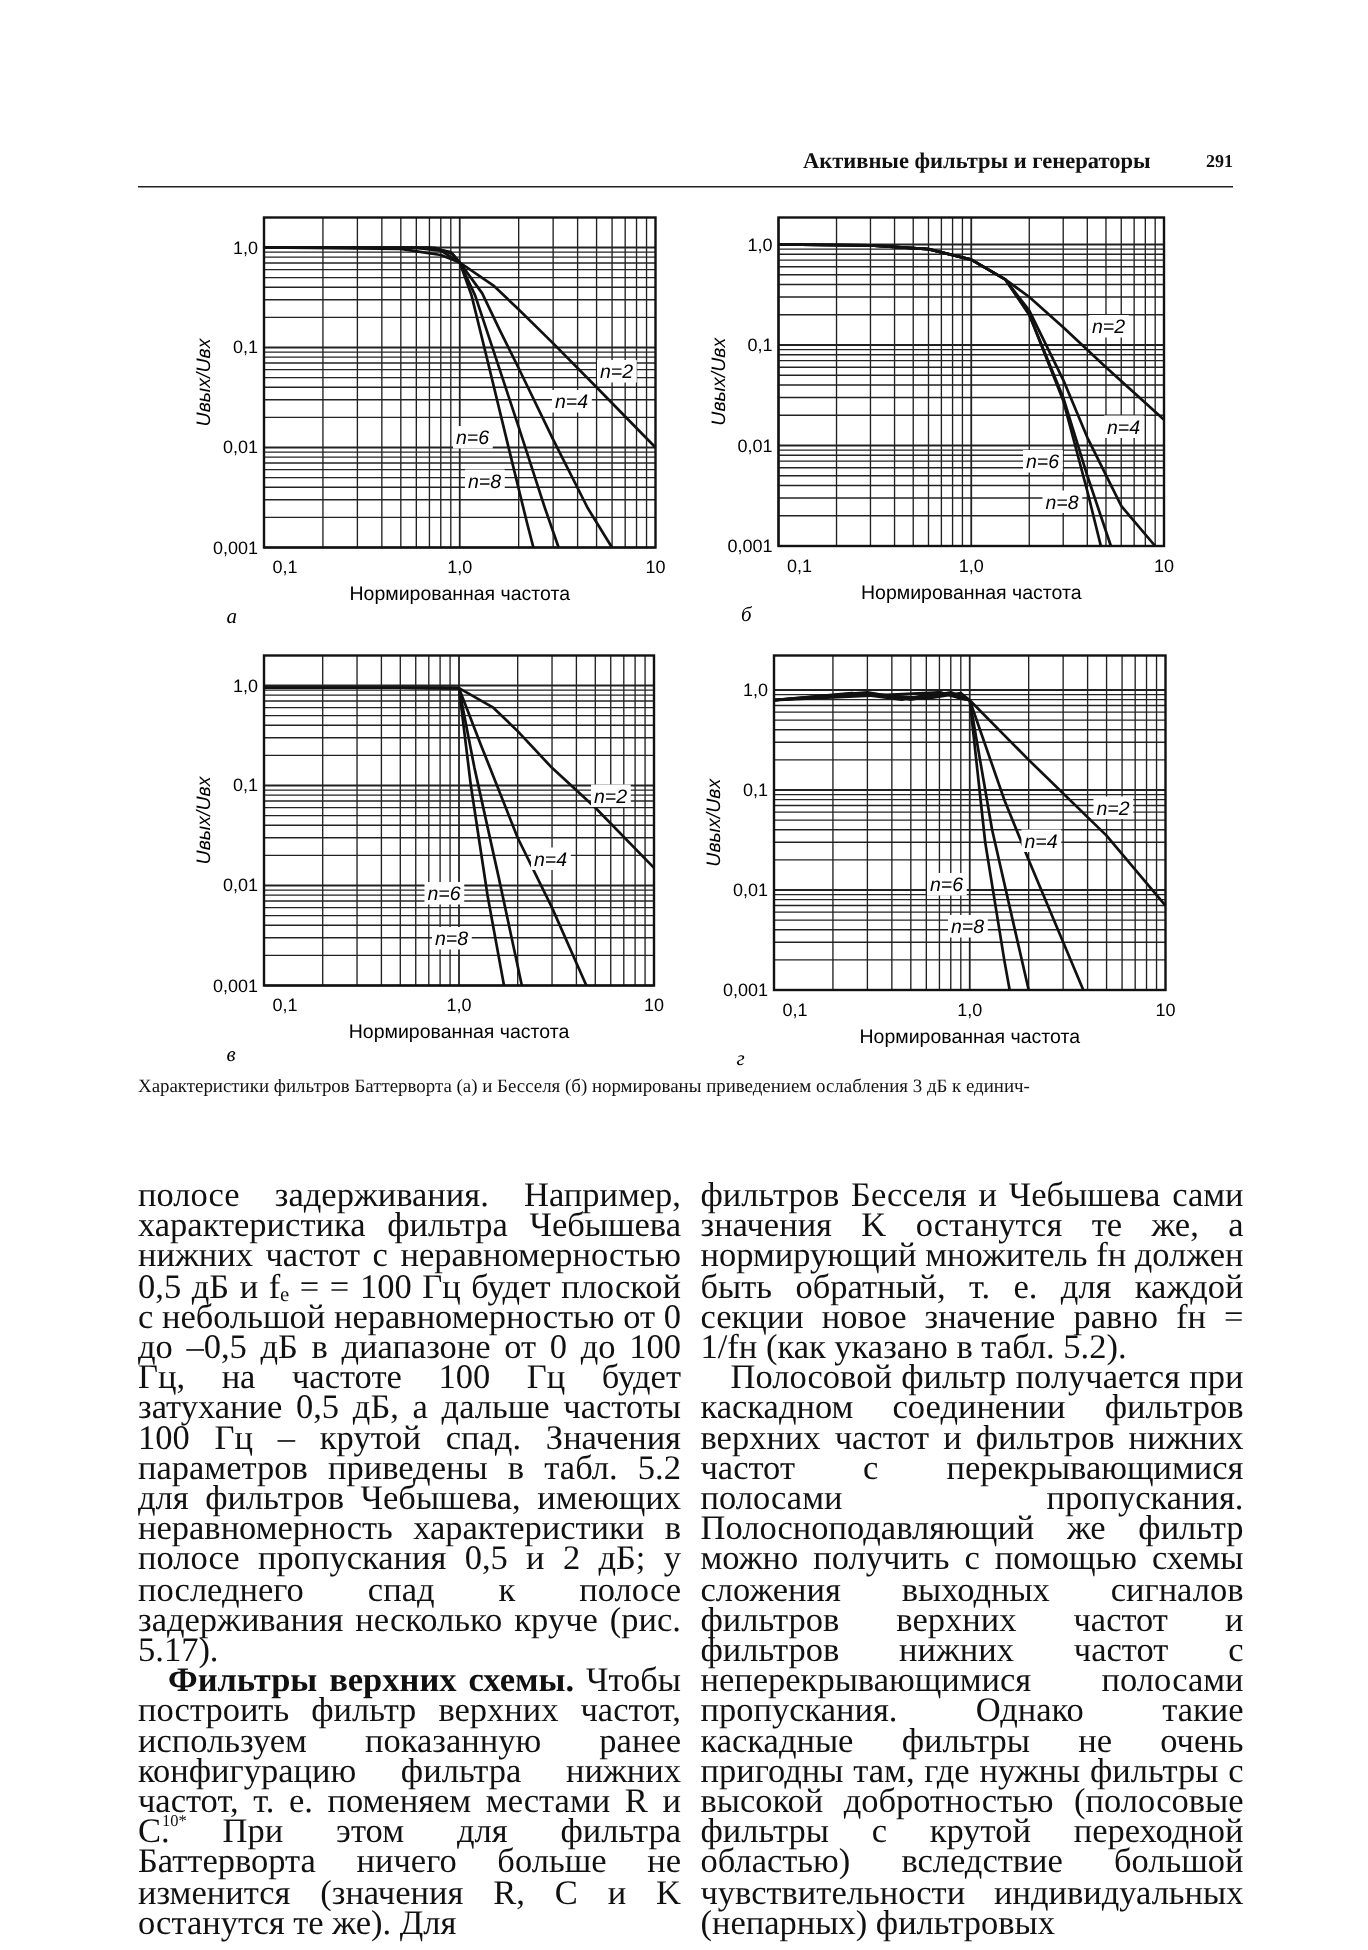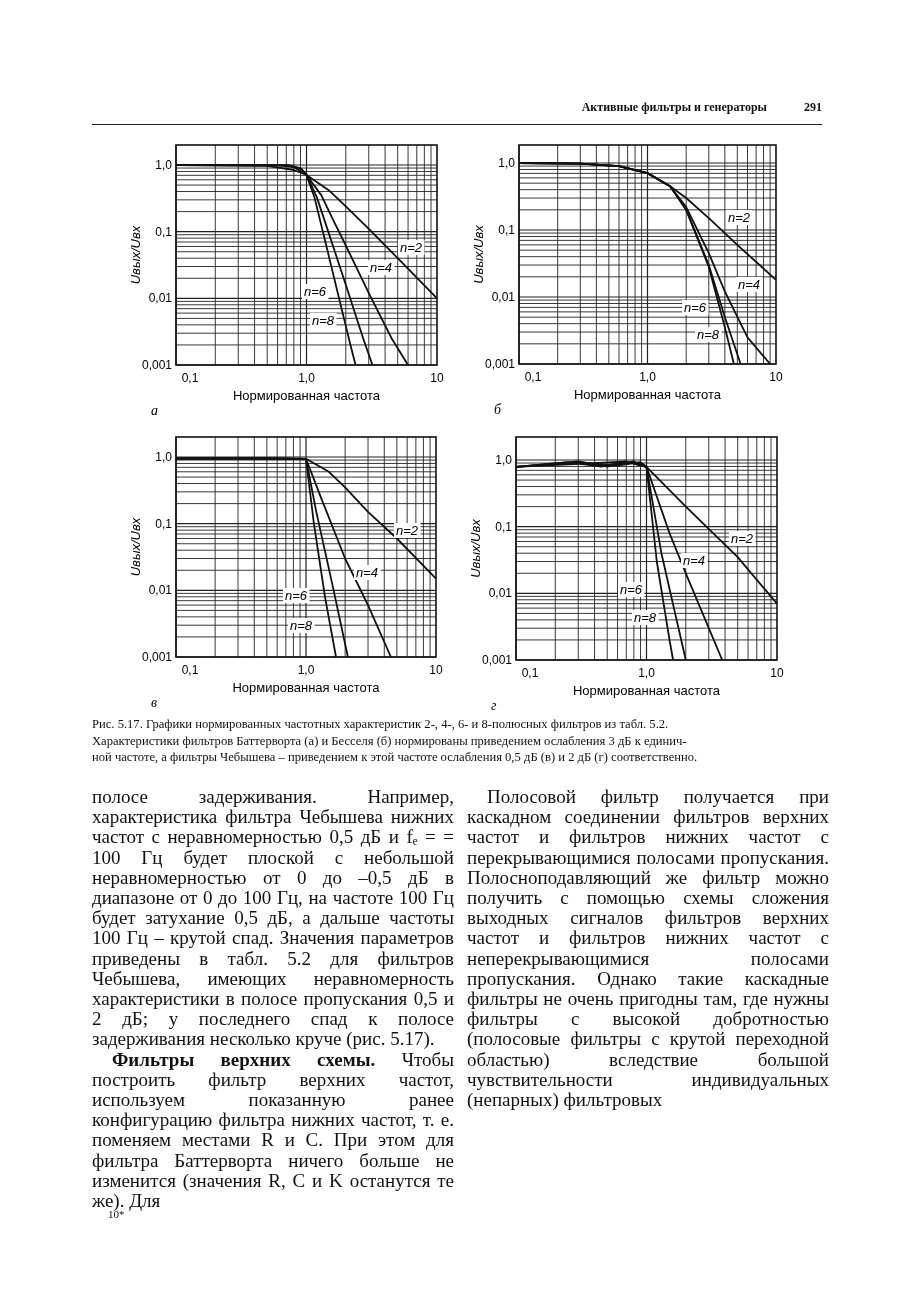--- a/index.html
+++ b/index.html
@@ -1,24 +1,24 @@
 <!DOCTYPE html>
 <html><head>
 <meta charset="utf-8">
 <style>
   html,body{margin:0;padding:0;background:#fff;}
   body{width:912px;height:1300px;position:relative;overflow:hidden;color:#111;
        font-family:"Liberation Serif","DejaVu Serif",serif;}
   .running-head{position:absolute;left:92px;top:98px;width:730px;height:26px;border-bottom:1.5px solid #222;}
-  .running-title{position:absolute;right:55px;top:2px;font-weight:bold;font-size:12px;}
+  .running-title{position:absolute;right:55px;top:2px;font-weight:bold;font-size:15px;}
   .page-num{position:absolute;right:0;top:2px;font-weight:bold;font-size:12px;}
   .chart{position:absolute;}
   .chart svg{overflow:visible;}
   .caption{position:absolute;left:92px;top:716px;width:730px;font-size:12.6px;line-height:16.5px;text-align:justify;}
-  .col{position:absolute;top:787px;width:362px;font-size:19px;line-height:20.2px;text-align:justify;}
+  .col{position:absolute;top:787px;width:362px;font-size:23px;line-height:20.2px;text-align:justify;}
   .col p{margin:0;}
   .col .ind{text-indent:20px;}
   .col-left{left:92px;}
   .col-right{left:467px;}
   .footer-sig{position:absolute;left:92px;top:1208px;font-size:11px;margin-left:16px;}
   .tick{font-family:"Liberation Sans","DejaVu Sans",sans-serif;font-size:12px;}
   .lbl{font-family:"Liberation Sans","DejaVu Sans",sans-serif;font-size:13px;}
   .nlab{font-family:"Liberation Sans","DejaVu Sans",sans-serif;font-size:13px;}
   .panel{font-family:"Liberation Serif",serif;font-style:italic;font-size:14px;}
 </style>
@@ -303,27 +303,26 @@
       <text x="512" y="664" text-anchor="end" class="tick">0,001</text>
       <text x="530" y="677" text-anchor="middle" class="tick">0,1</text>
       <text x="646.5" y="677" text-anchor="middle" class="tick">1,0</text>
       <text x="777" y="677" text-anchor="middle" class="tick">10</text>
       <text x="646.5" y="695" text-anchor="middle" class="lbl">Нормированная частота</text>
       <text x="480" y="548.5" text-anchor="middle" class="lbl" font-style="italic" transform="rotate(-90 480 548.5)">Uвых/Uвх</text>
       <text x="491" y="710" class="panel">г</text>
     </svg></div>
 
 <div class="caption">
-  <div>Рис. 5.17. Графики нормированных частотных характеристик 2-, 4-, 6- и 8-полюсных фильтров из табл. 5.2.</div>
   <div>Характеристики фильтров Баттерворта (а) и Бесселя (б) нормированы приведением ослабления 3 дБ к единич-</div>
-  <div>ной частоте, а фильтры Чебышева – приведением к этой частоте ослабления 0,5 дБ (в) и 2 дБ (г) соответственно.</div>
 </div>
 
 <div class="col col-left">
   <p>полосе задерживания. Например, характеристика фильтра Чебышева нижних частот с неравномерностью 0,5 дБ и fₑ = = 100 Гц будет плоской с небольшой неравномерностью от 0 до –0,5 дБ в диапазоне от 0 до 100 Гц, на частоте 100 Гц будет затухание 0,5 дБ, а дальше частоты 100 Гц – крутой спад. Значения параметров приведены в табл. 5.2 для фильтров Чебышева, имеющих неравномерность характеристики в полосе пропускания 0,5 и 2 дБ; у последнего спад к полосе задерживания несколько круче (рис. 5.17).</p>
   <p class="ind"><b>Фильтры верхних схемы.</b><span> Чтобы построить фильтр верхних частот, используем показанную ранее конфигурацию фильтра нижних частот, т. е. поменяем местами R и C. При этом для фильтра Баттерворта ничего больше не изменится (значения R, C и K останутся те же). Для</span></p>
 </div>
 
 <div class="col col-right">
+  <p>фильтров Бесселя и Чебышева сами значения K останутся те же, а нормирующий множитель fн должен быть обратный, т. е. для каждой секции новое значение равно fн = 1/fн (как указано в табл. 5.2).</p>
   <p class="ind">Полосовой фильтр получается при каскадном соединении фильтров верхних частот и фильтров нижних частот с перекрывающимися полосами пропускания. Полоснoподавляющий же фильтр можно получить с помощью схемы сложения выходных сигналов фильтров верхних частот и фильтров нижних частот с неперекрывающимися полосами пропускания. Однако такие каскадные фильтры не очень пригодны там, где нужны фильтры с высокой добротностью (полосовые фильтры с крутой переходной областью) вследствие большой чувствительности индивидуальных (непарных) фильтровых</p>
 </div>
 
 <div class="footer-sig">10*</div>
 
 </body></html>

